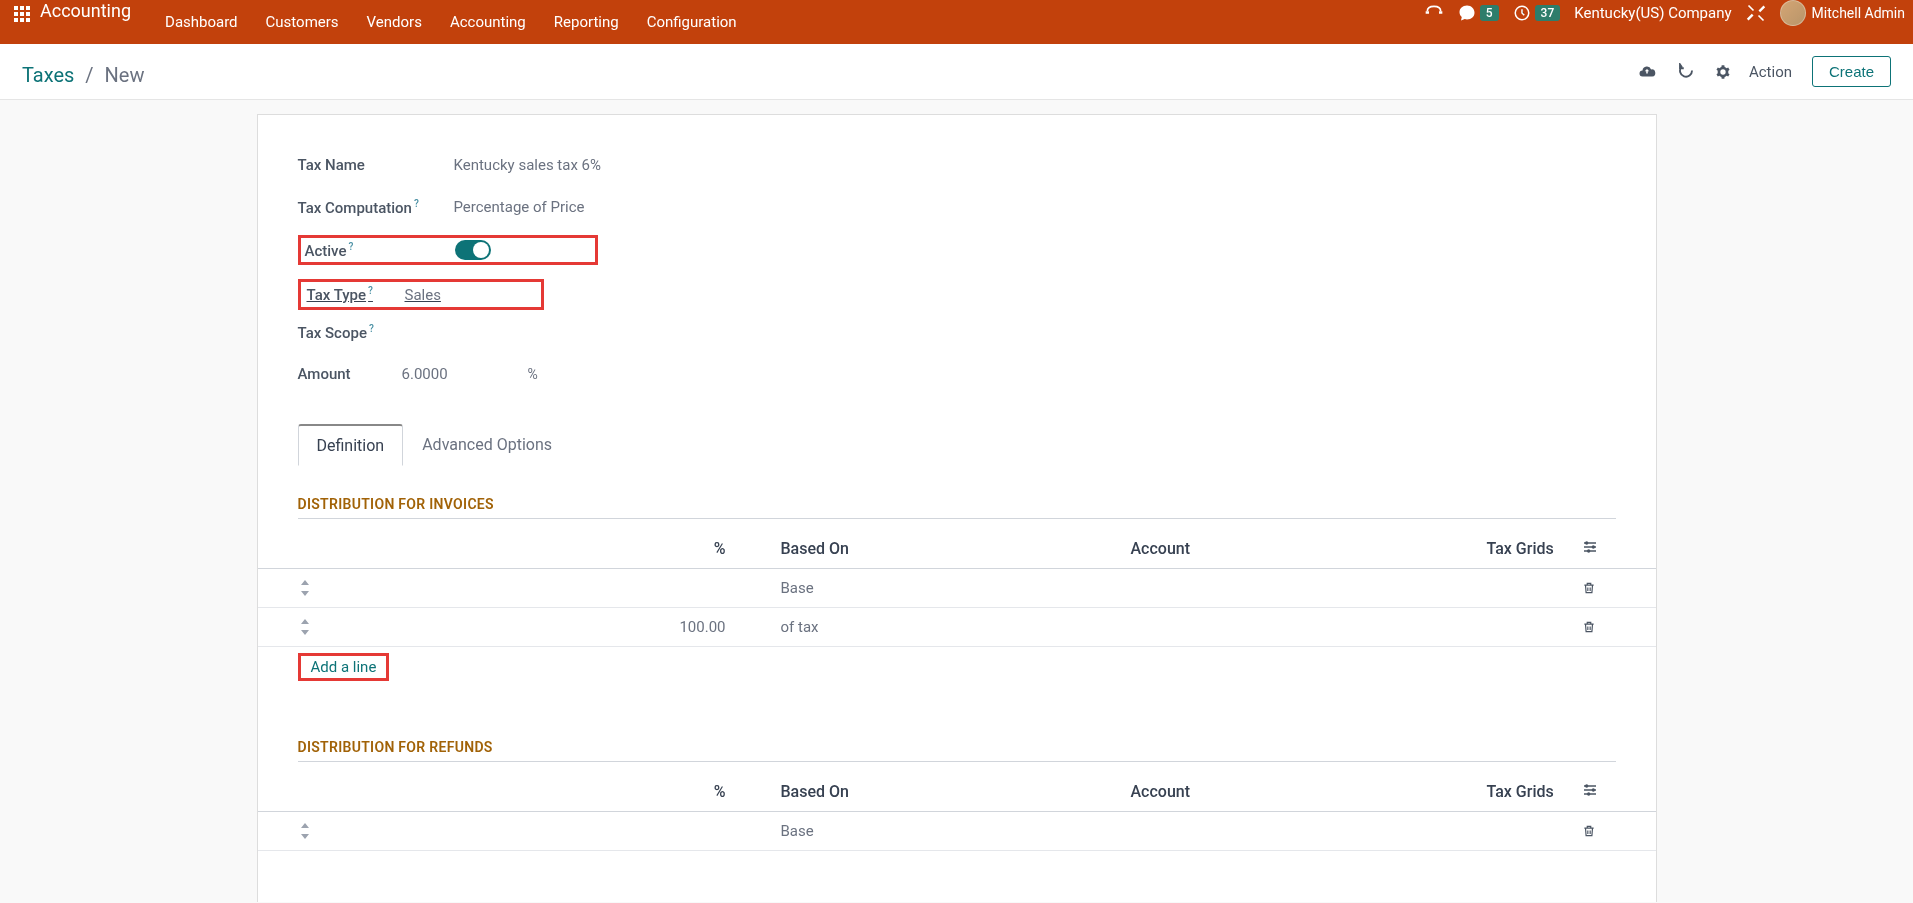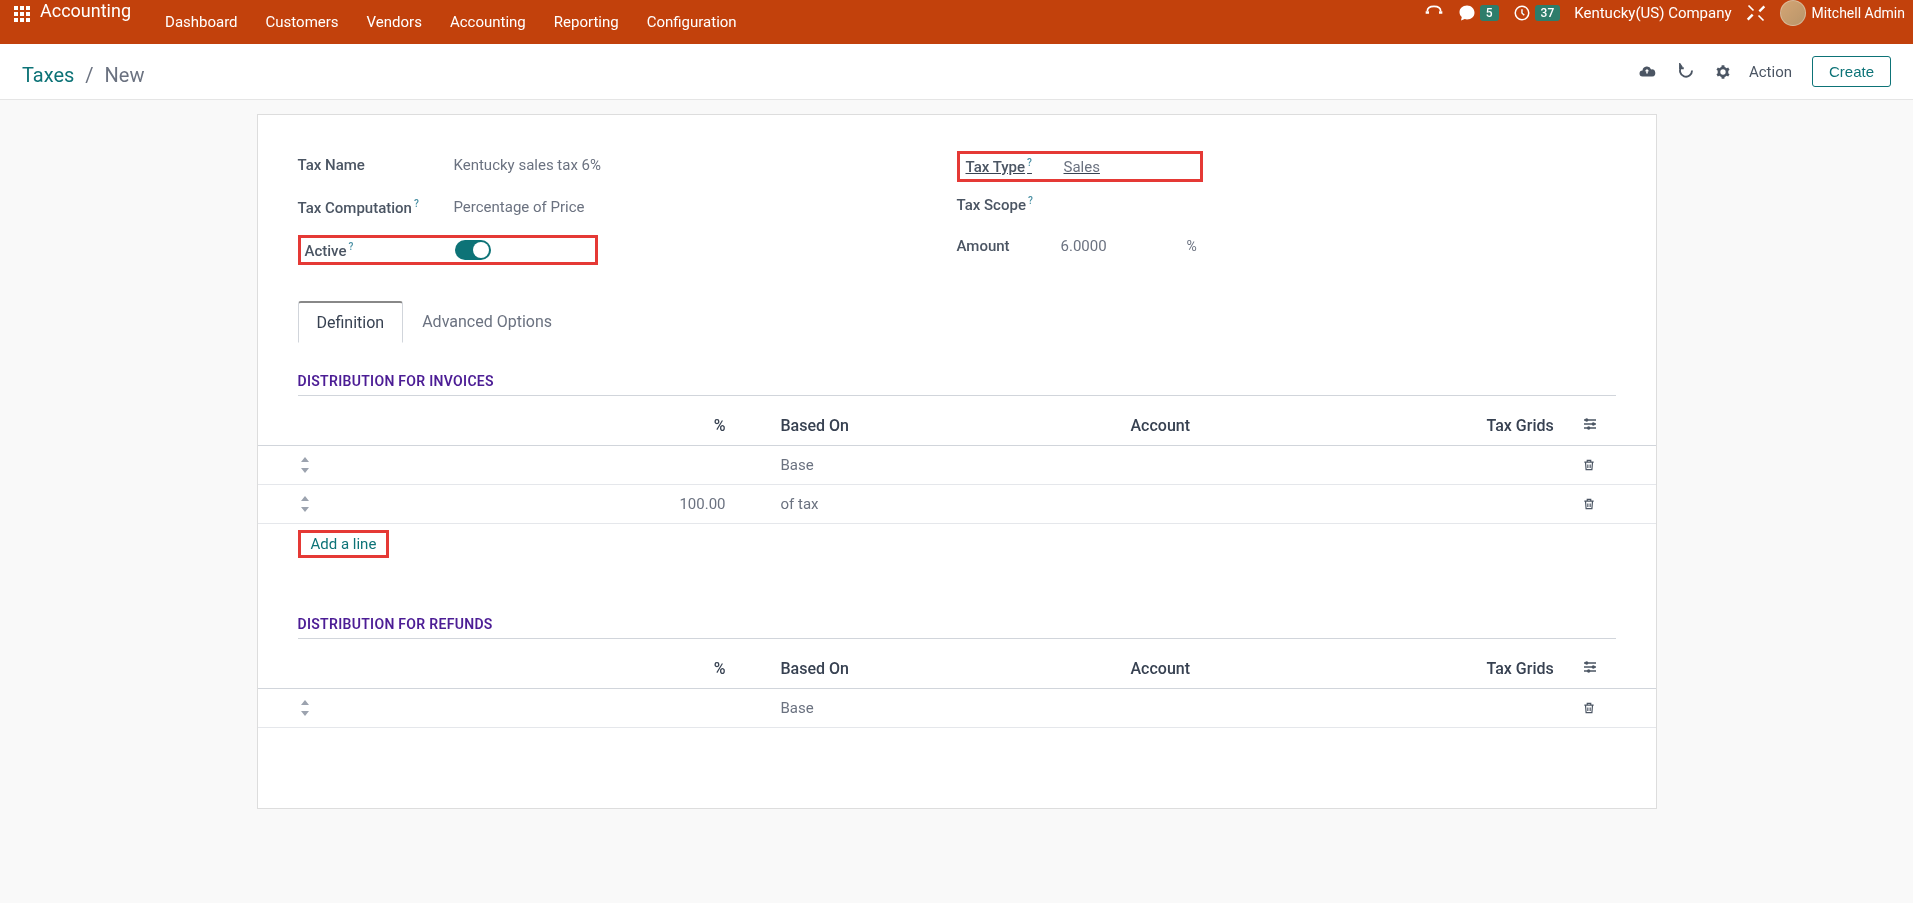--- a/index.html
+++ b/index.html
@@ -24,40 +24,40 @@
 .breadcrumb a { color: #0d7377; text-decoration: none; }
 .breadcrumb .sep { margin: 0 6px; color: #6b7280; }
 .actionbar-right { margin-left: auto; display: flex; align-items: center; gap: 20px; }
 .action-btn { display: flex; align-items: center; gap: 18px; font-size: 15px; color: #4b5563; cursor: pointer; }
 .create-btn { border: 1px solid #0d7377; color: #0d7377; background: #fff; padding: 6px 16px; font-size: 15px; border-radius: 3px; cursor: pointer; }
 
 
 .main-scroll { height: calc(100vh - 44px - 57px); overflow-y: scroll; padding: 14px 0; }
 .sheet { background: #fff; border: 1px solid #ddd; width: 1400px; margin: 0 auto; padding: 36px 0 0 0; }
 
-.form-grid { display: flex; padding: 0 40px; }
+.form-grid { display: flex; padding: 0 40px; flex-direction: column; }
 .form-col { flex: 1; }
 .form-row { display: flex; align-items: center; margin-bottom: 14px; min-height: 28px; }
 .form-label { width: 156px; font-weight: 500; color: #4b5563; font-size: 15px; }
 .form-value { color: #6b7280; font-size: 15px; flex:1; }
 .help-q { color: #4a90a4; font-size: 10px; vertical-align: super; margin-left: 2px; }
 .redbox { border: 3px solid #e53935; padding: 3px 6px; display: inline-flex; align-items:center;text-decoration:underline; }
 .redbox-row { border: 3px solid #e53935; padding: 2px 4px; display: flex; align-items:center; width: 300px;}
 
 
 .toggle { width: 36px; height: 20px; background: #0d7377; border-radius: 10px; position: relative; cursor: pointer; }
 .toggle::after { content:''; position:absolute; right:2px; top:2px; width:16px; height:16px; background:#fff; border-radius:50%; }
 
 
 .tabs { display: flex; padding: 8px 40px 0 40px; border-bottom: none; margin-top: 14px; }
 .tab { padding: 10px 18px; font-size: 16px; color: #6b7280; cursor: pointer; border: 1px solid transparent; border-bottom: none; }
 .tab.active { border: 1px solid #d1d5db; border-bottom: 1px solid #fff; border-top: 2px solid #888; background:#fff; color:#374151; border-radius:3px 3px 0 0; }
 
 
-.section-title { font-size: 14px; font-weight: 600; color: #4c1d95; letter-spacing: 0.3px; padding: 30px 40px 10px 40px; }
+.section-title { font-size: 14px; font-weight: 600; color: #a16207; letter-spacing: 0.3px; padding: 30px 40px 10px 40px; }
 .section-title .line { border-bottom: 1px solid #d1d5db; margin-top: 6px; }
 
 
 .tbl { width: 100%; }
 .tbl-header { display: flex; padding: 10px 34px 10px 22px; border-bottom: 1px solid #d1d5db; font-weight: 500; color: #374151; font-size: 16px; }
 .tbl-row { display: flex; padding: 10px 34px 10px 22px; border-bottom: 1px solid #e5e7eb; font-size: 15px; color: #6b7280; align-items:center; }
 .col-handle { width: 50px; display:flex; justify-content:center; color:#9ca3af; }
 .col-pct { width: 410px; text-align: right; padding-right: 14px; }
 .col-based { width: 350px; margin-left: 41px; }
 .col-account { width: 320px; }

